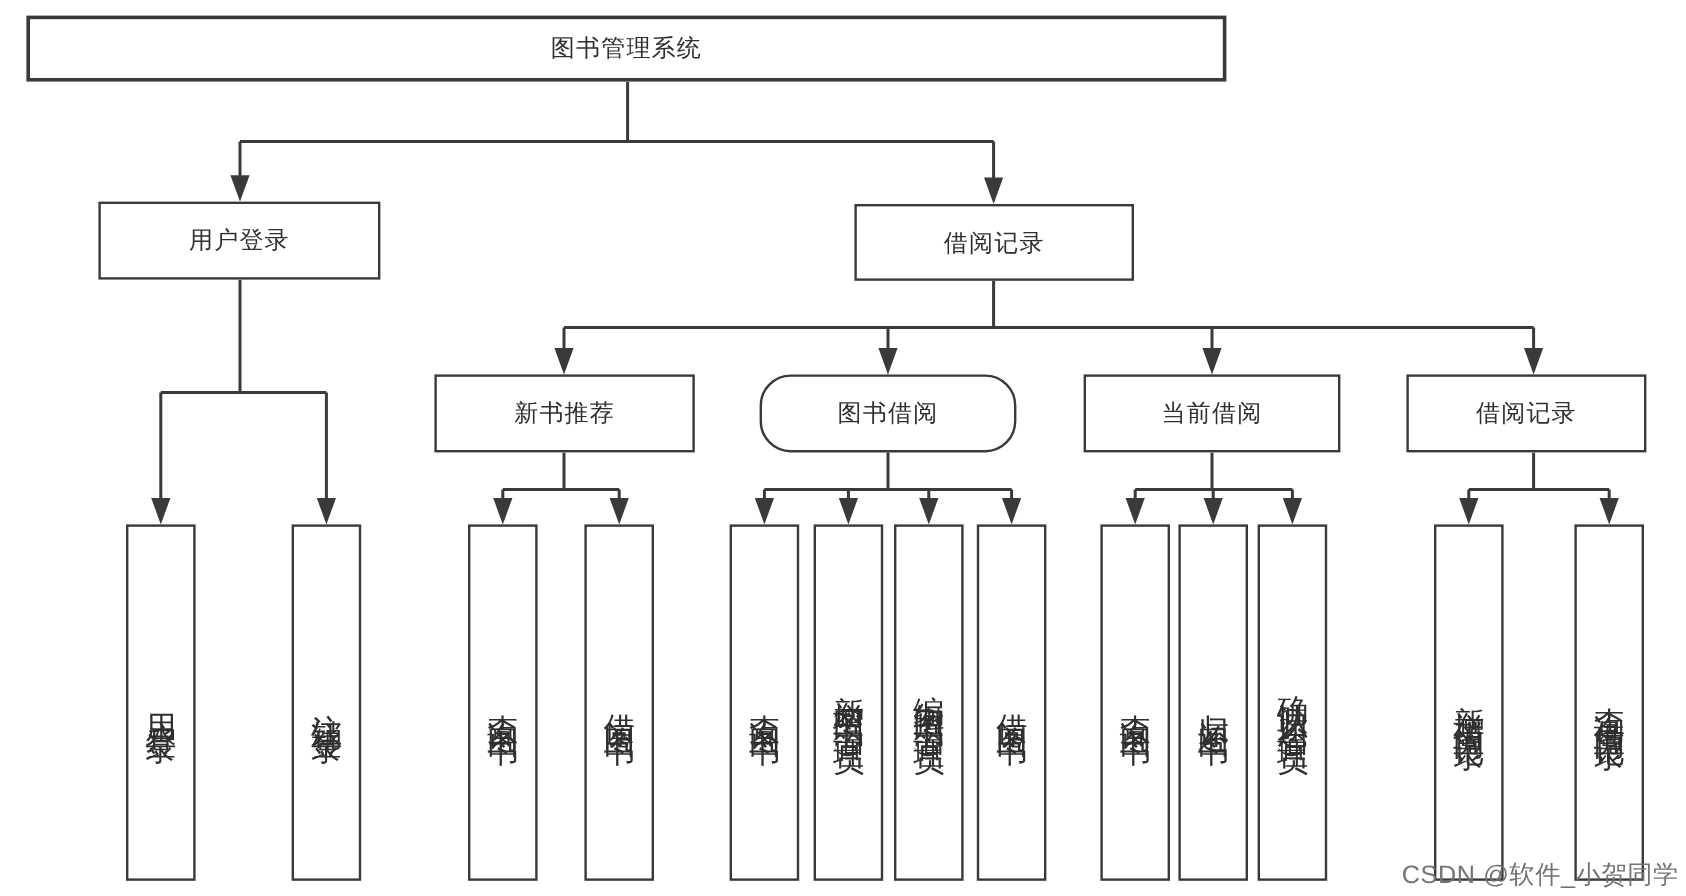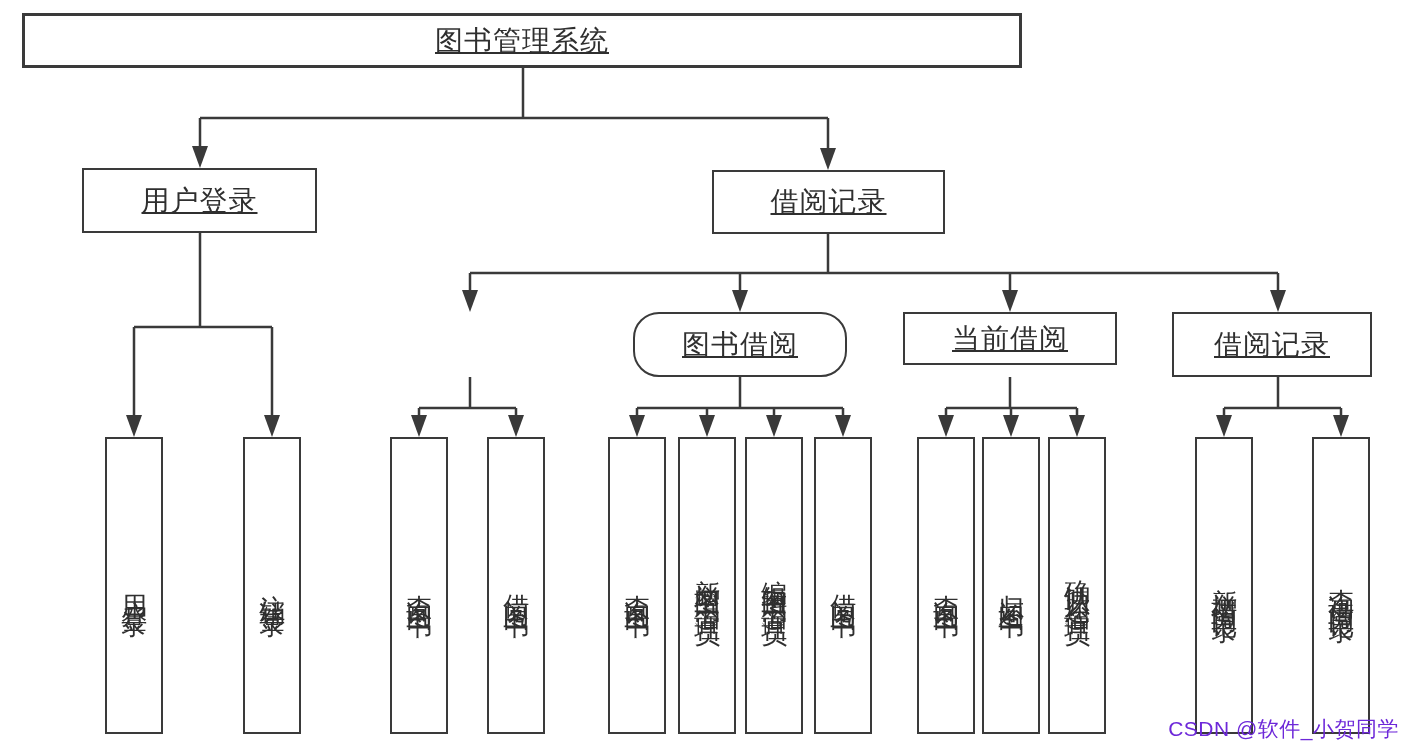--- a/index.html
+++ b/index.html
@@ -18,24 +18,23 @@
     width: 1405px; height: 747px;
   }
   .hbox {
     position: absolute;
     box-sizing: border-box;
     border: 2.5px solid #3a3a3a;
     background: #ffffff;
     display: flex;
     align-items: center;
     justify-content: center;
-    font-size: 28px;
+    font-size: 20px;
     letter-spacing: 1px;
     white-space: nowrap;
-    text-decoration: underline;
   }
   .root {
     left: 22px; top: 13px;
     width: 1000px; height: 55px;
     border-width: 3px;
   }
   .vbox {
     position: absolute;
     top: 437px;
     width: 58px;
@@ -53,21 +52,21 @@
     font-size: 26px;
     line-height: 1.05;
     letter-spacing: 6px;
     white-space: nowrap;
   }
   .watermark {
     position: absolute;
     right: 6px;
     bottom: 4px;
     font-size: 21px;
-    color: #6d28d9;
+    color: #737373;
     letter-spacing: 0.5px;
     white-space: nowrap;
   }
 </style>
 </head>
 <body>
 
 <div id="canvas">
 
   <svg class="connectors" viewBox="0 0 1405 747" xmlns="http://www.w3.org/2000/svg">
@@ -125,22 +124,23 @@
       <polygon points="1216,415 1232,415 1224,437"></polygon>
       <polygon points="1333,415 1349,415 1341,437"></polygon>
     </g>
   </svg>
 
   <div class="hbox root">图书管理系统</div>
 
   <div class="hbox" style="left:82px; top:168px; width:235px; height:65px;">用户登录</div>
   <div class="hbox" style="left:712px; top:170px; width:233px; height:64px;">借阅记录</div>
 
+  <div class="hbox" style="left:362px; top:312px; width:217px; height:65px;">新书推荐</div>
   <div class="hbox" style="left:633px; top:312px; width:214px; height:65px;border-radius:26px;">图书借阅</div>
-  <div class="hbox" style="left:903px; top:312px; width:214px; height:53px;">当前借阅</div>
+  <div class="hbox" style="left:903px; top:312px; width:214px; height:65px;">当前借阅</div>
   <div class="hbox" style="left:1172px; top:312px; width:200px; height:65px;">借阅记录</div>
 
   <div class="vbox" style="left:105px;">
     <span class="vtext">用户登录</span>
   </div>
   <div class="vbox" style="left:243px;">
     <span class="vtext">注销登录</span>
   </div>
 
   <div class="vbox" style="left:390px;">

